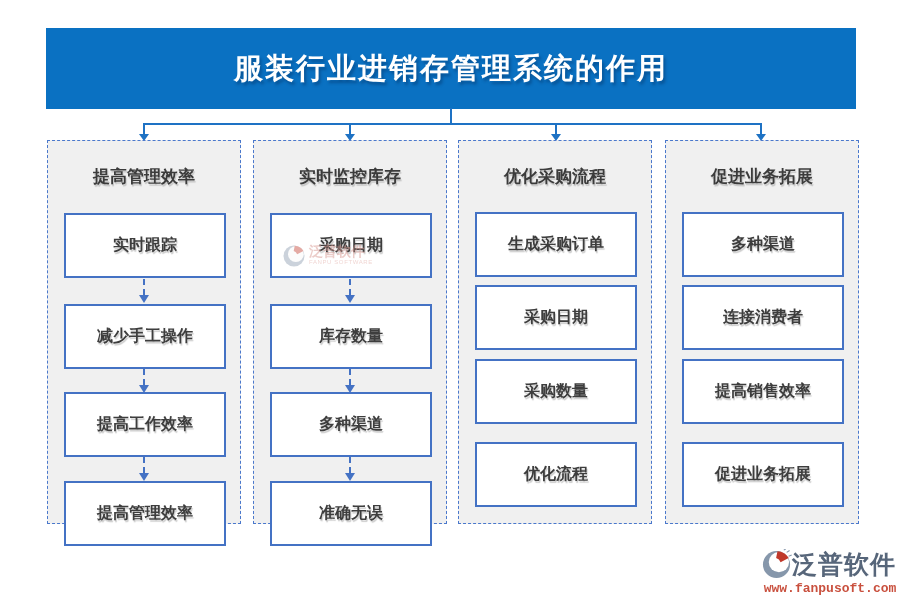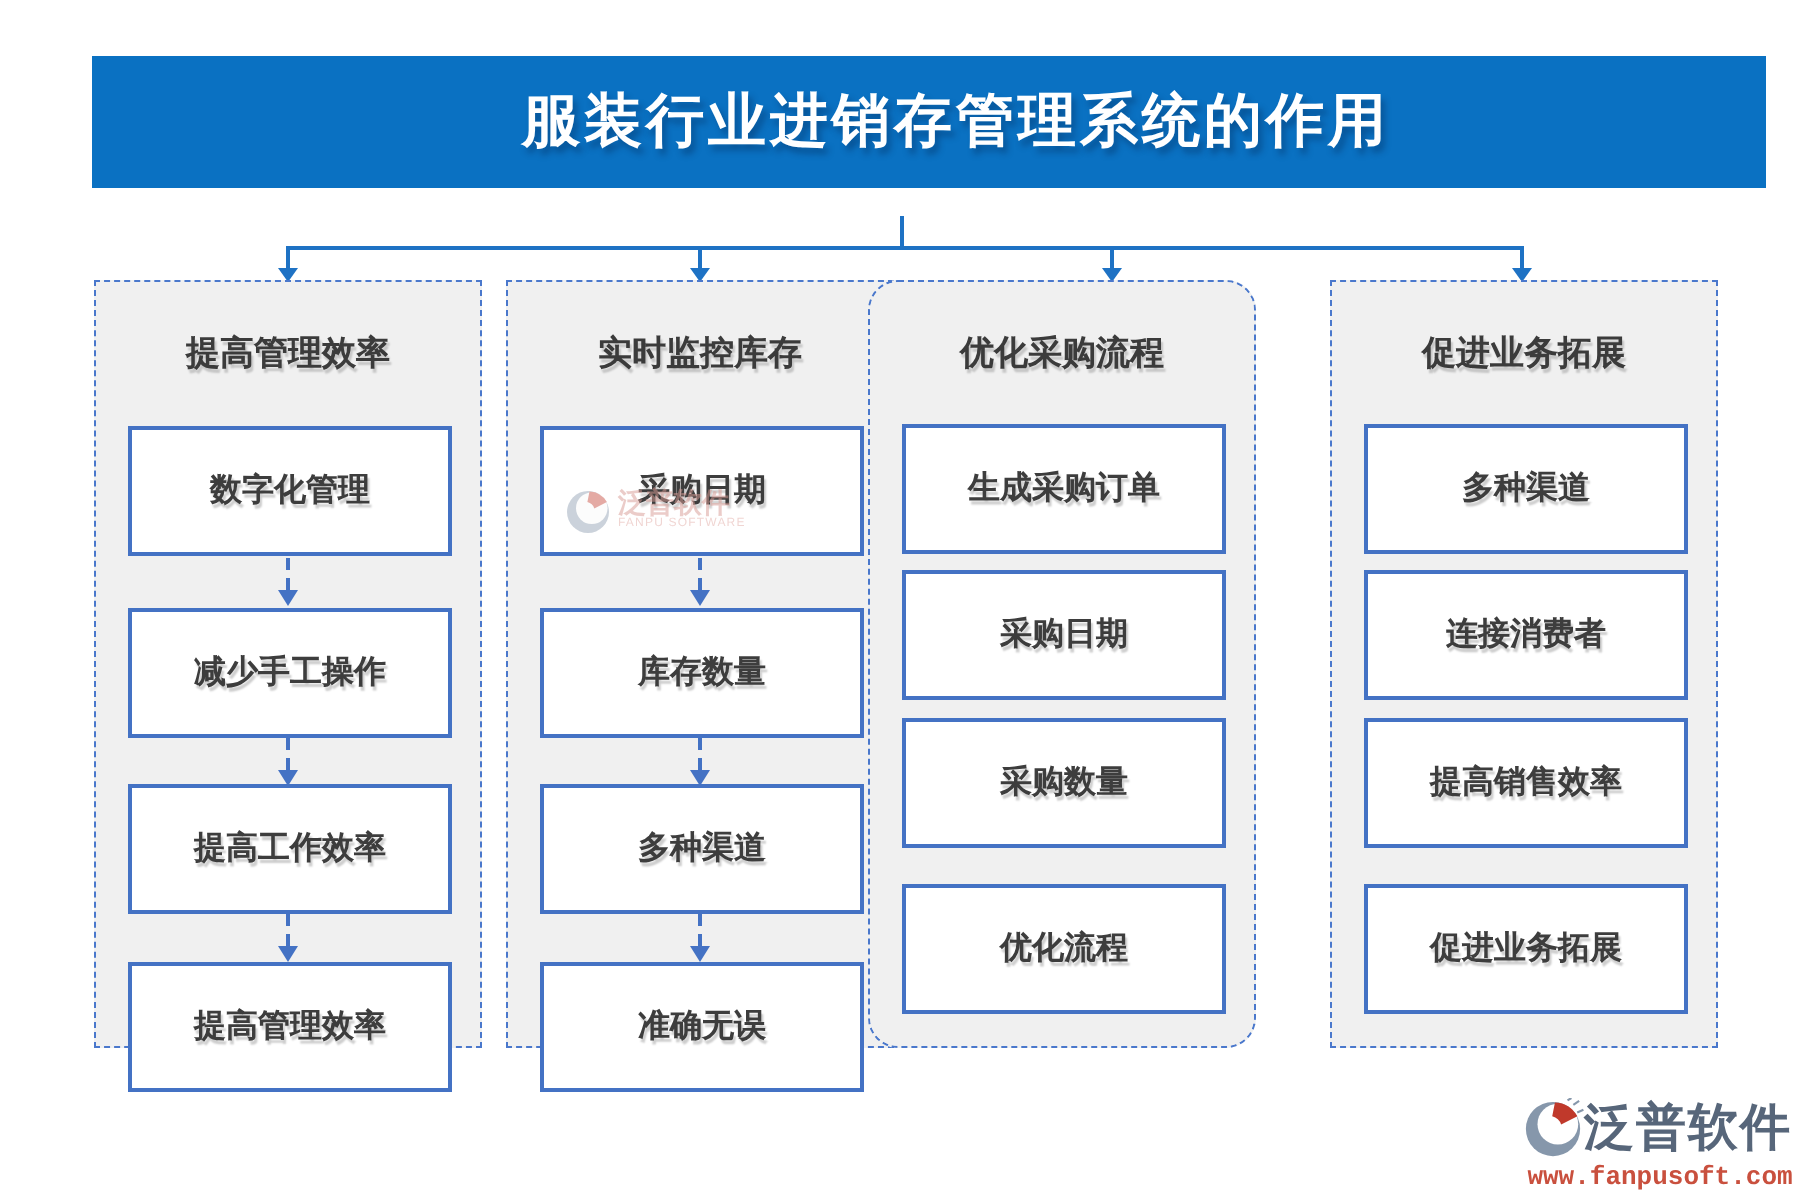--- a/index.html
+++ b/index.html
@@ -5,23 +5,23 @@
   html,body { margin:0; padding:0; }
   body {
     width:900px; height:600px; overflow:hidden;
     background:#ffffff;
     font-family:"Liberation Sans", sans-serif;
   }
   .page { position:relative; width:900px; height:600px; background:#ffffff; }
 
   
   .banner {
-    position:absolute; left:46px; top:28px; width:810px; height:66px;
+    position:absolute; left:46px; top:28px; width:810px; height:81px;
     background:#0a71c2;
-    display:flex; align-items:center; justify-content:center;padding-left:27px;
+    display:flex; align-items:center; justify-content:center;
   }
   .banner-title {
     color:#ffffff; font-size:29px; font-weight:bold; letter-spacing:2px;
     text-shadow:2px 3px 3px rgba(0,30,70,0.35);
     white-space:nowrap;
   }
 
   
   .stem  { position:absolute; left:450px; top:108px; width:2px; height:17px; background:#1e72c4; }
   .hline { position:absolute; left:143px; top:123px; width:619px; height:2px; background:#1e72c4; }
@@ -33,21 +33,21 @@
   .d1 { left:138px; } .d2 { left:344px; } .d3 { left:550px; } .d4 { left:755px; }
 
   
   .col {
     position:absolute; top:140px; width:194px; height:384px;
     box-sizing:border-box;
     background:#f0f0f0;
     border:1.5px dashed #4a78cc;
     padding-left:48px;
   }
-  .c1 { left:47px; } .c2 { left:253px; } .c3 { left:434px;border-radius:15px; } .c4 { left:665px; }
+  .c1 { left:47px; } .c2 { left:253px; } .c3 { left:458px; } .c4 { left:665px; }
   .col-header {
     position:absolute; top:24px; left:0; width:100%;
     text-align:center; font-size:17px; font-weight:bold; color:#3b3b3b;
     text-shadow:1px 2px 1px rgba(0,0,0,0.18);
     white-space:nowrap;
   }
   .box {
     position:absolute; left:16px; width:162px; height:65px;
     box-sizing:border-box;
     background:#ffffff; border:2px solid #4472c4;
@@ -119,21 +119,21 @@
       <div class="drop-head"></div>
     </div>
   <div class="drop d4">
       <div class="drop-line"></div>
       <div class="drop-head"></div>
     </div>
 
   <div class="col c1">
     <div class="col-header">提高管理效率</div>
     <div class="box ra0">
-        <span class="box-label">数字化管理</span>
+        <span class="box-label">实时跟踪</span>
       </div>
     <div class="flow-arrow fa0">
         <div class="shaft"></div>
         <div class="head"></div>
       </div>
     <div class="box ra1">
         <span class="box-label">减少手工操作</span>
       </div>
     <div class="flow-arrow fa1">
         <div class="shaft"></div>

